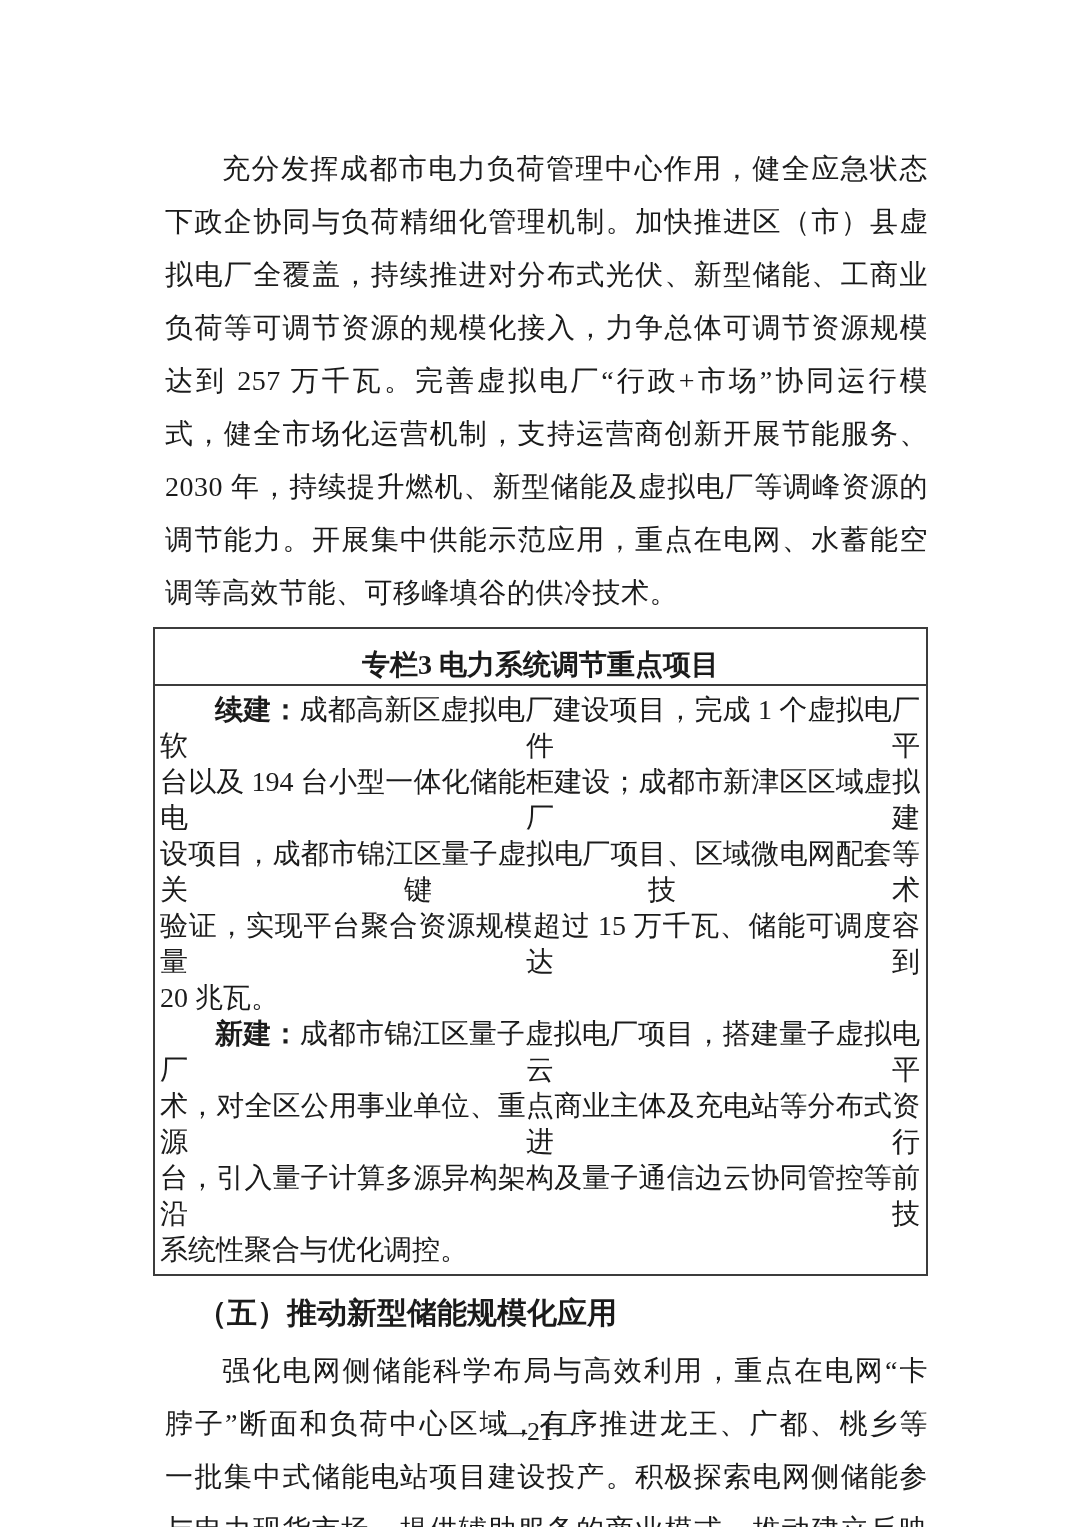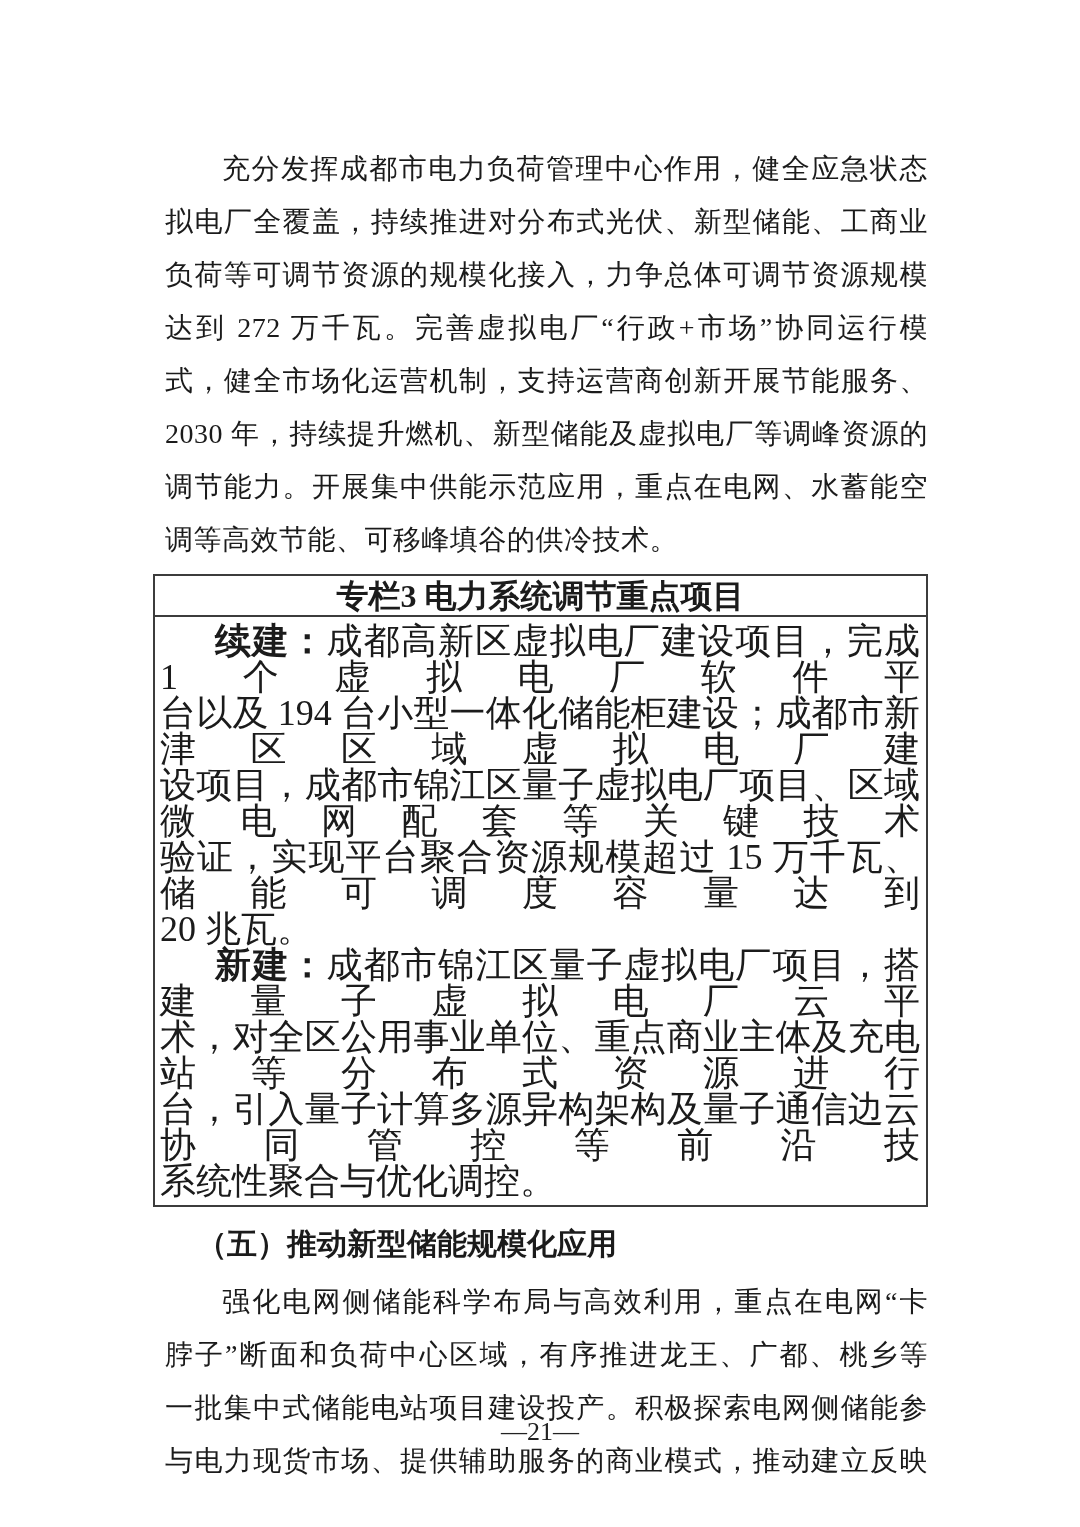--- a/index.html
+++ b/index.html
@@ -40,30 +40,30 @@
     text-align-last: justify;
     text-justify: inter-character;
   }
   .indent { text-indent: 57px; }
   
   .callout-box {
     margin-top: 8px;
     border: 2px solid #3c3c3c;
   }
   .box-title {
-    font-size: 32px;
+    font-size: 28px;
     font-weight: bold;
     text-align: center;
     line-height: 36px;
-    padding: 2px 0 1px 0;
+    padding: 18px 0 1px 0;
     border-bottom: 2px solid #3c3c3c;
   }
   .box-body {
     padding: 6px 6px 6px 5px;
-    font-size: 36px;
+    font-size: 28px;
   }
   .bline {
     line-height: 36px;
     white-space: nowrap;
   }
   .bline.jl { white-space: normal; }
   .bline .blabel { font-weight: bold; }
   .bline.indent { text-indent: 55px; }
   
   .heading {
@@ -86,23 +86,24 @@
   }
 </style>
 </head>
 <body>
 
 <div class="page">
   <div class="content">
 
     <div class="para p1">
       <div class="line jl indent">充分发挥成都市电力负荷管理中心作用，健全应急状态</div>
+      <div class="line jl">下政企协同与负荷精细化管理机制。加快推进区（市）县虚</div>
       <div class="line jl">拟电厂全覆盖，持续推进对分布式光伏、新型储能、工商业</div>
       <div class="line jl">负荷等可调节资源的规模化接入，力争总体可调节资源规模</div>
-      <div class="line jl">达到 272 万千瓦。完善虚拟电厂“行政+市场”协同运行模</div>
+      <div class="line jl">达到 257 万千瓦。完善虚拟电厂“行政+市场”协同运行模</div>
       <div class="line jl">式，健全市场化运营机制，支持运营商创新开展节能服务、</div>
       <div class="line jl">2030 年，持续提升燃机、新型储能及虚拟电厂等调峰资源的</div>
       <div class="line jl">调节能力。开展集中供能示范应用，重点在电网、水蓄能空</div>
       <div class="line">调等高效节能、可移峰填谷的供冷技术。</div>
     </div>
 
     <div class="callout-box">
       <div class="box-title">专栏3 电力系统调节重点项目</div>
       <div class="box-body">
         <div class="bline jl indent"><span class="blabel">续建：</span><span>成都高新区虚拟电厂建设项目，完成 1 个虚拟电厂软件平</span></div>

